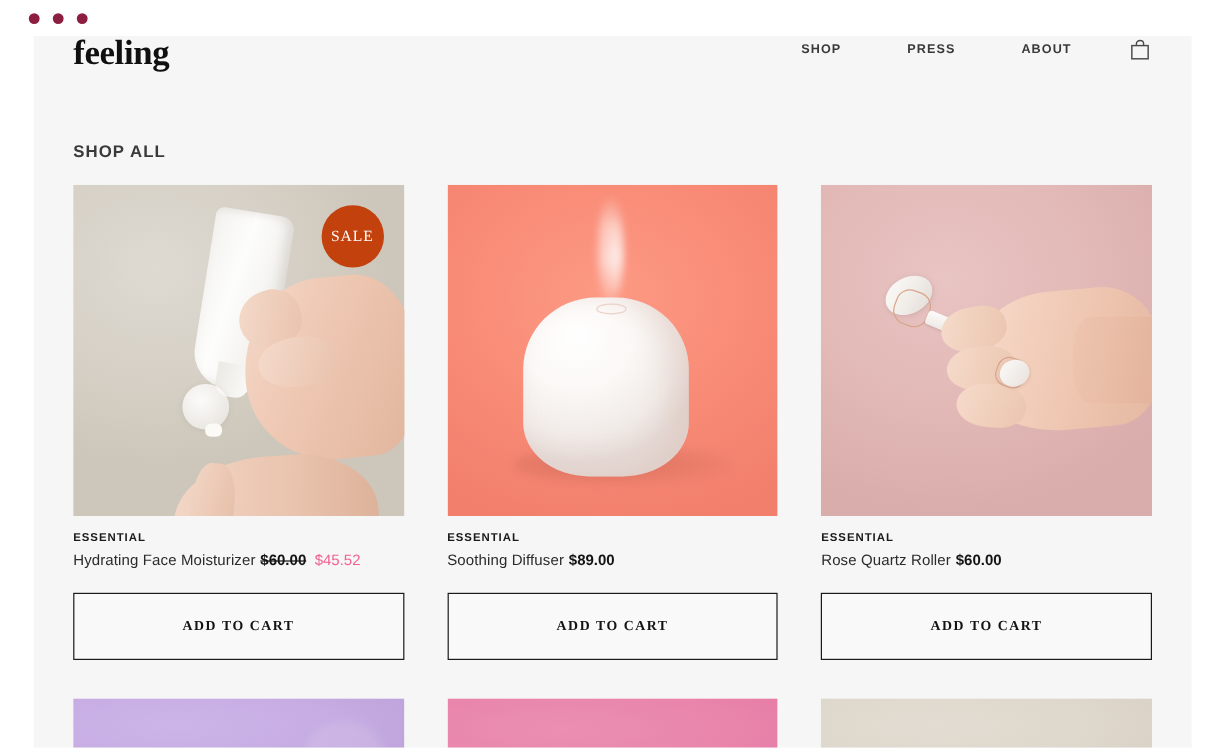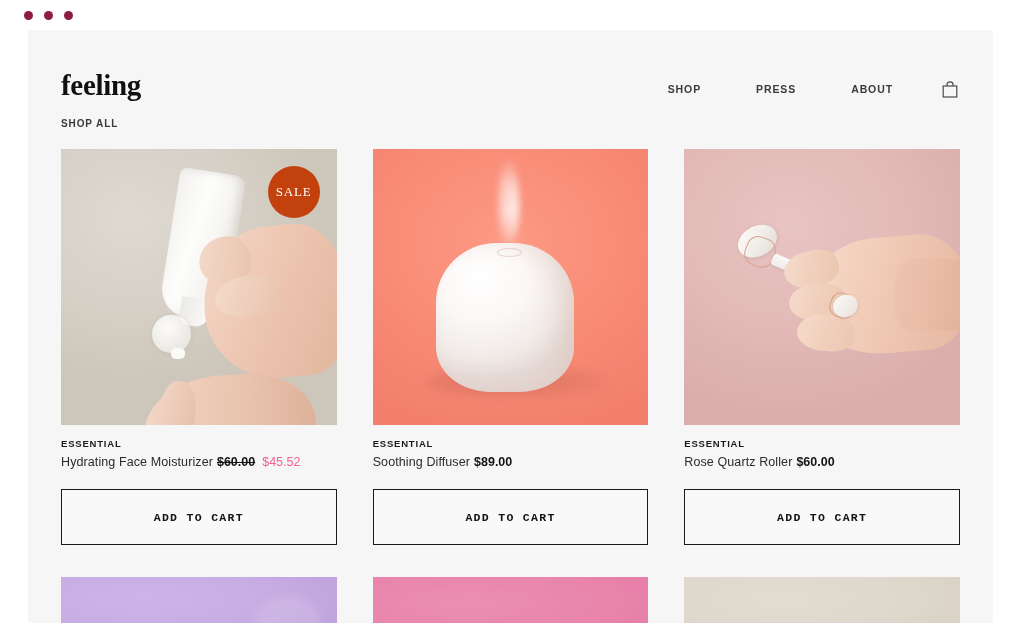--- a/index.html
+++ b/index.html
@@ -29,21 +29,21 @@
     position:absolute;
     left:28px; top:30px;
     width:965px; height:593px;
     background:#f6f6f6;
     overflow:hidden;
   }
 
   
   #site-header {
     height:70px;
-    display:flex; align-items:flex-end;
+    display:flex; align-items:flex-start;
     justify-content:space-between;
     padding:0 33px 0 33px;
   }
   #brand-logo {
     font-family:"Liberation Serif", serif;
     font-size:29px; font-weight:700;
     color:#101010; letter-spacing:-0.3px;
     line-height:1;
   }
   #main-nav { display:flex; align-items:center; gap:39px; }
@@ -53,21 +53,21 @@
     text-decoration:none; white-space:nowrap;margin-left:16px;
   }
   #cart-button {
     display:flex; align-items:center; justify-content:center;
     width:20px; height:22px; margin-left:8px;
   }
 
   
   #shop-all-heading {
     padding:18px 33px 10px 33px;
-    font-size:10px; font-weight:700;
+    font-size:14px; font-weight:700;
     letter-spacing:0.9px; color:#3a3a3a;
   }
 
   
   #product-grid {
     padding:10px 33px 0 33px;
     display:grid;
     grid-template-columns:repeat(3,1fr);
     column-gap:36px;
     row-gap:32px;
@@ -105,21 +105,21 @@
   .product-prices { display:flex; align-items:baseline; gap:7px; white-space:nowrap; }
   .price-original { font-size:12.5px; font-weight:700; color:#141414; }
   .price-original.struck { text-decoration:line-through; text-decoration-thickness:1px; }
   .price-sale { font-size:12.5px; color:#f06292; }
 
   .add-to-cart-button {
     margin-top:20px;
     height:56px; width:100%;
     background:#f9f9f9;
     border:1.5px solid #1a1a1a;
-    font-family:Liberation Mono, monospace;
+    font-family:Liberation Serif, serif;
     font-size:11.5px; font-weight:700;
     letter-spacing:1.3px; color:#141414;
     cursor:pointer;
   }
 
   
   .img-bg { position:absolute; inset:0; }
 
   
   .bg-taupe {

